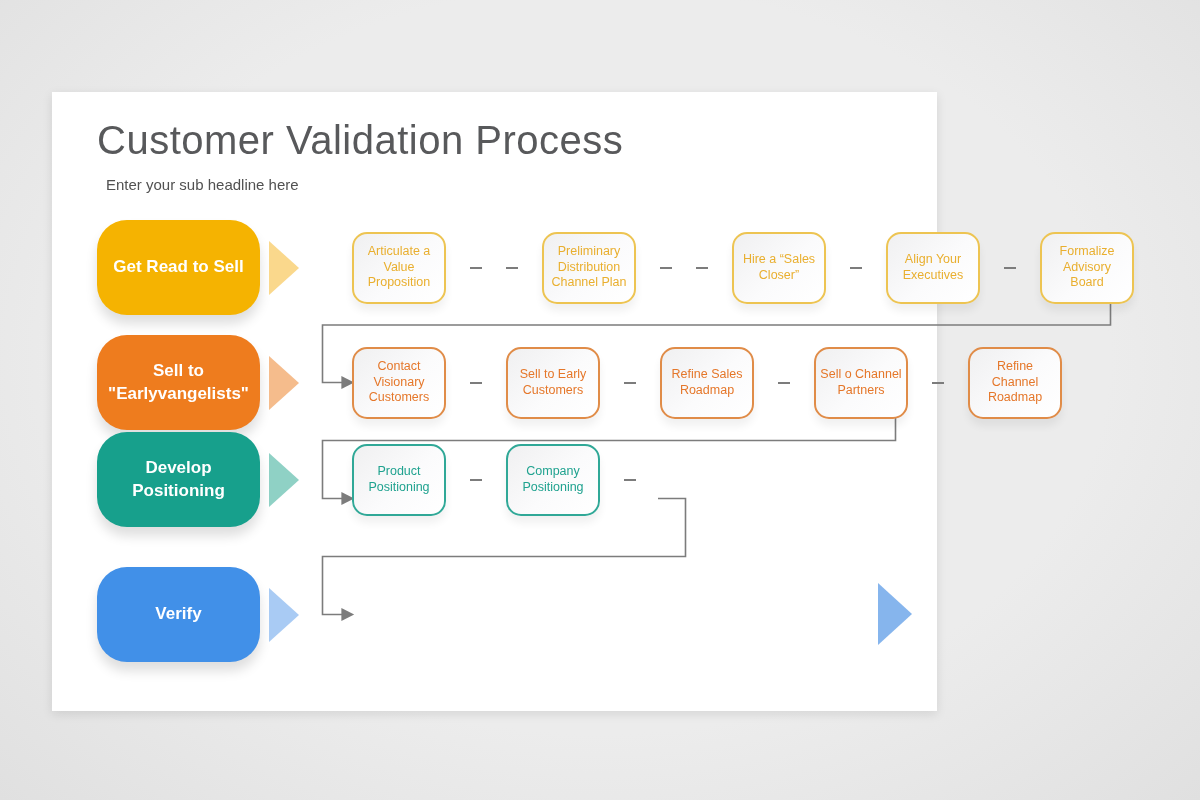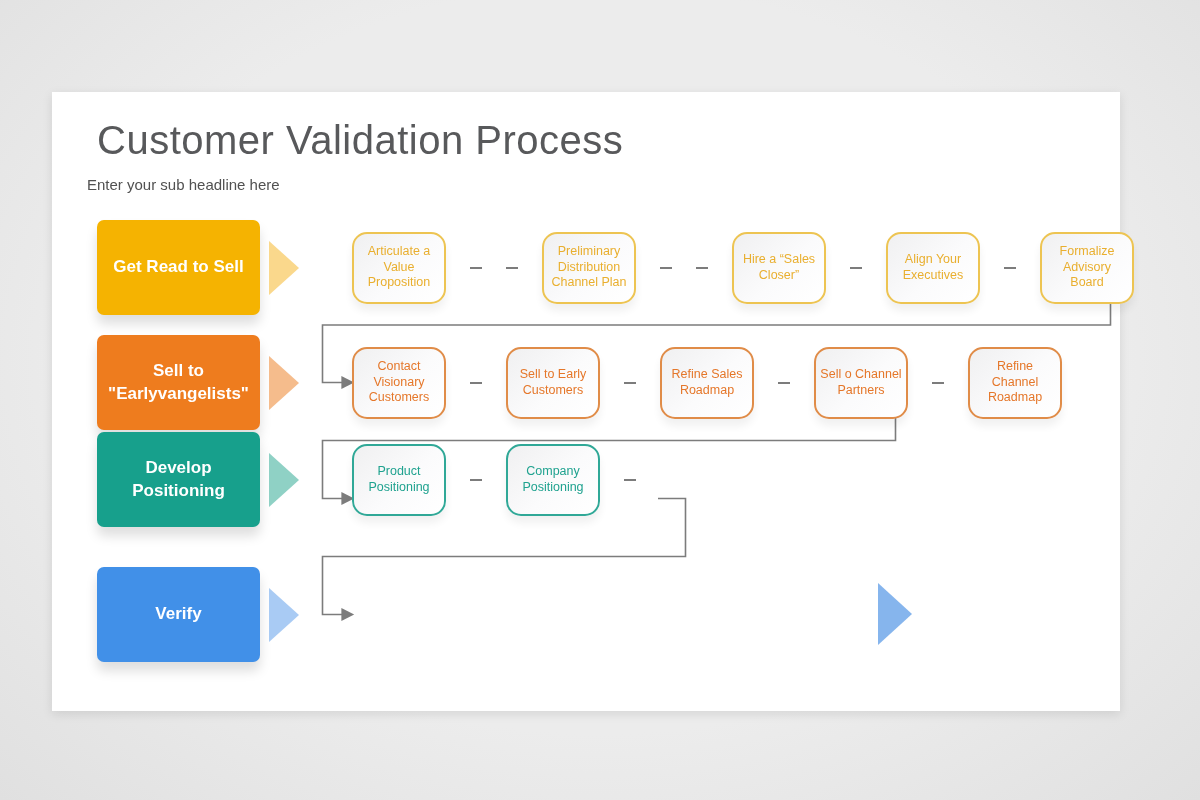--- a/index.html
+++ b/index.html
@@ -4,38 +4,38 @@
 <style>
   * { margin:0; padding:0; box-sizing:border-box; }
   html,body { width:1200px; height:800px; }
   body {
     font-family:"Liberation Sans", sans-serif;
     background: radial-gradient(ellipse at 50% 45%, #ececec 60%, #e0e0e0 100%);
     position:relative;
     overflow:hidden;
   }
   .slide {
-    position:absolute; left:52px; top:92px; width:1068px; height:619px;
+    position:absolute; left:52px; top:92px; width:885px; height:619px;
     background:#ffffff;
     box-shadow:0 3px 10px rgba(0,0,0,0.10);
   }
   .title {
     position:absolute; left:45px; top:26px;
     font-size:40px; font-weight:500; color:#58595b; letter-spacing:0.5px;
   }
   .subtitle {
-    position:absolute; left:35px; top:84px;
+    position:absolute; left:54px; top:84px;
     font-size:15px; color:#515151;
   }
   .connector-layer { position:absolute; left:0; top:0; width:1096px; height:619px; pointer-events:none; }
   .row { position:absolute; left:0; width:1096px; height:95px; }
   .row1 { top:128px; } .row2 { top:243px; } .row3 { top:340px; } .row4 { top:475px; }
   .row-label {
     position:absolute; left:45px; top:0; width:163px; height:95px;
-    background:var(--bg); border-radius:7px;
+    background:var(--bg); border-radius:30px;
     display:flex; align-items:center; justify-content:center; text-align:center;
     color:#ffffff; font-size:17px; font-weight:bold; line-height:1.35;
     padding:0 14px;
     box-shadow:0 9px 12px rgba(0,0,0,0.13);
   }
   .row-arrow {
     position:absolute; left:217px; top:50%; transform:translateY(-50%);
     width:0; height:0;
     border-top:27px solid transparent; border-bottom:27px solid transparent;
     border-left:30px solid var(--arrow);

